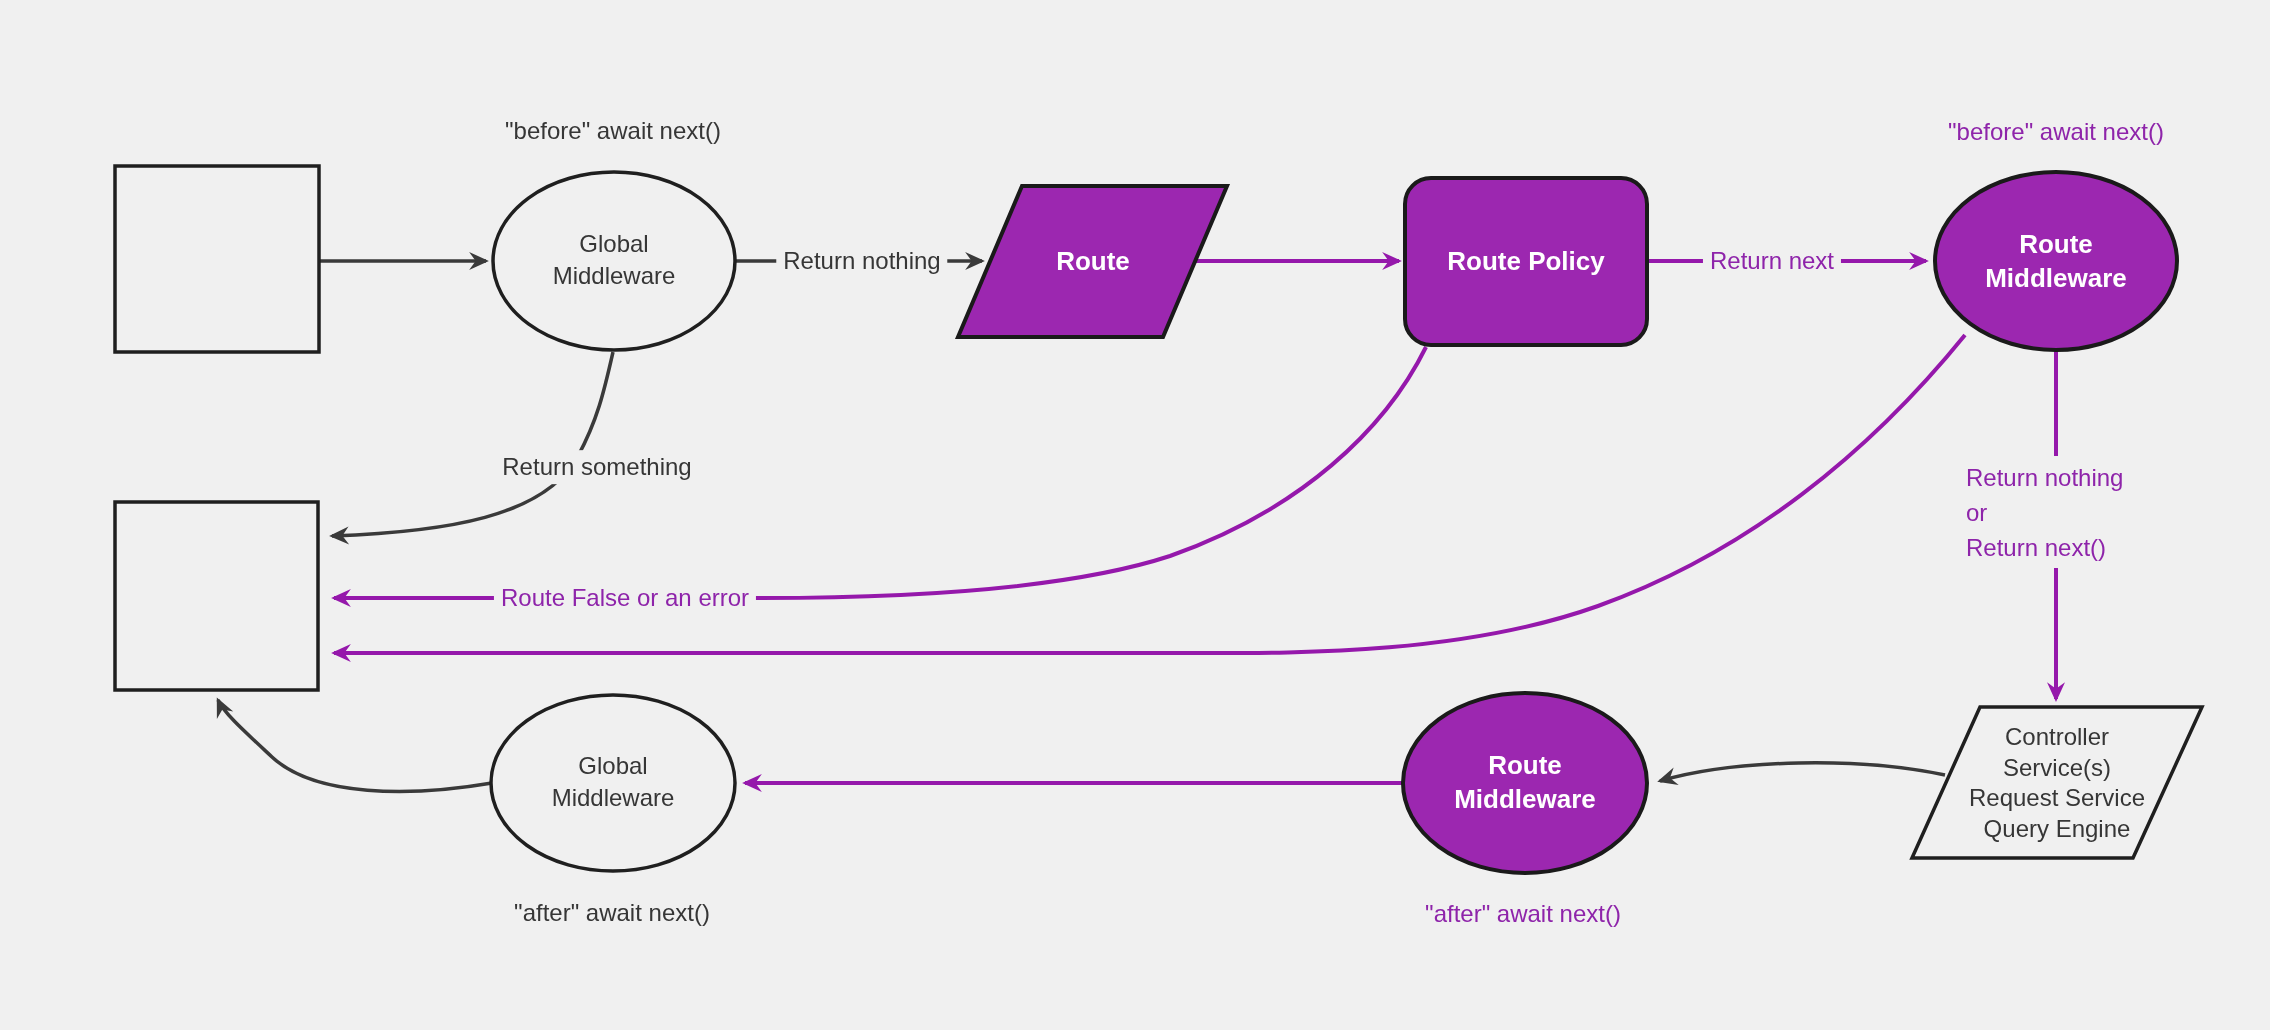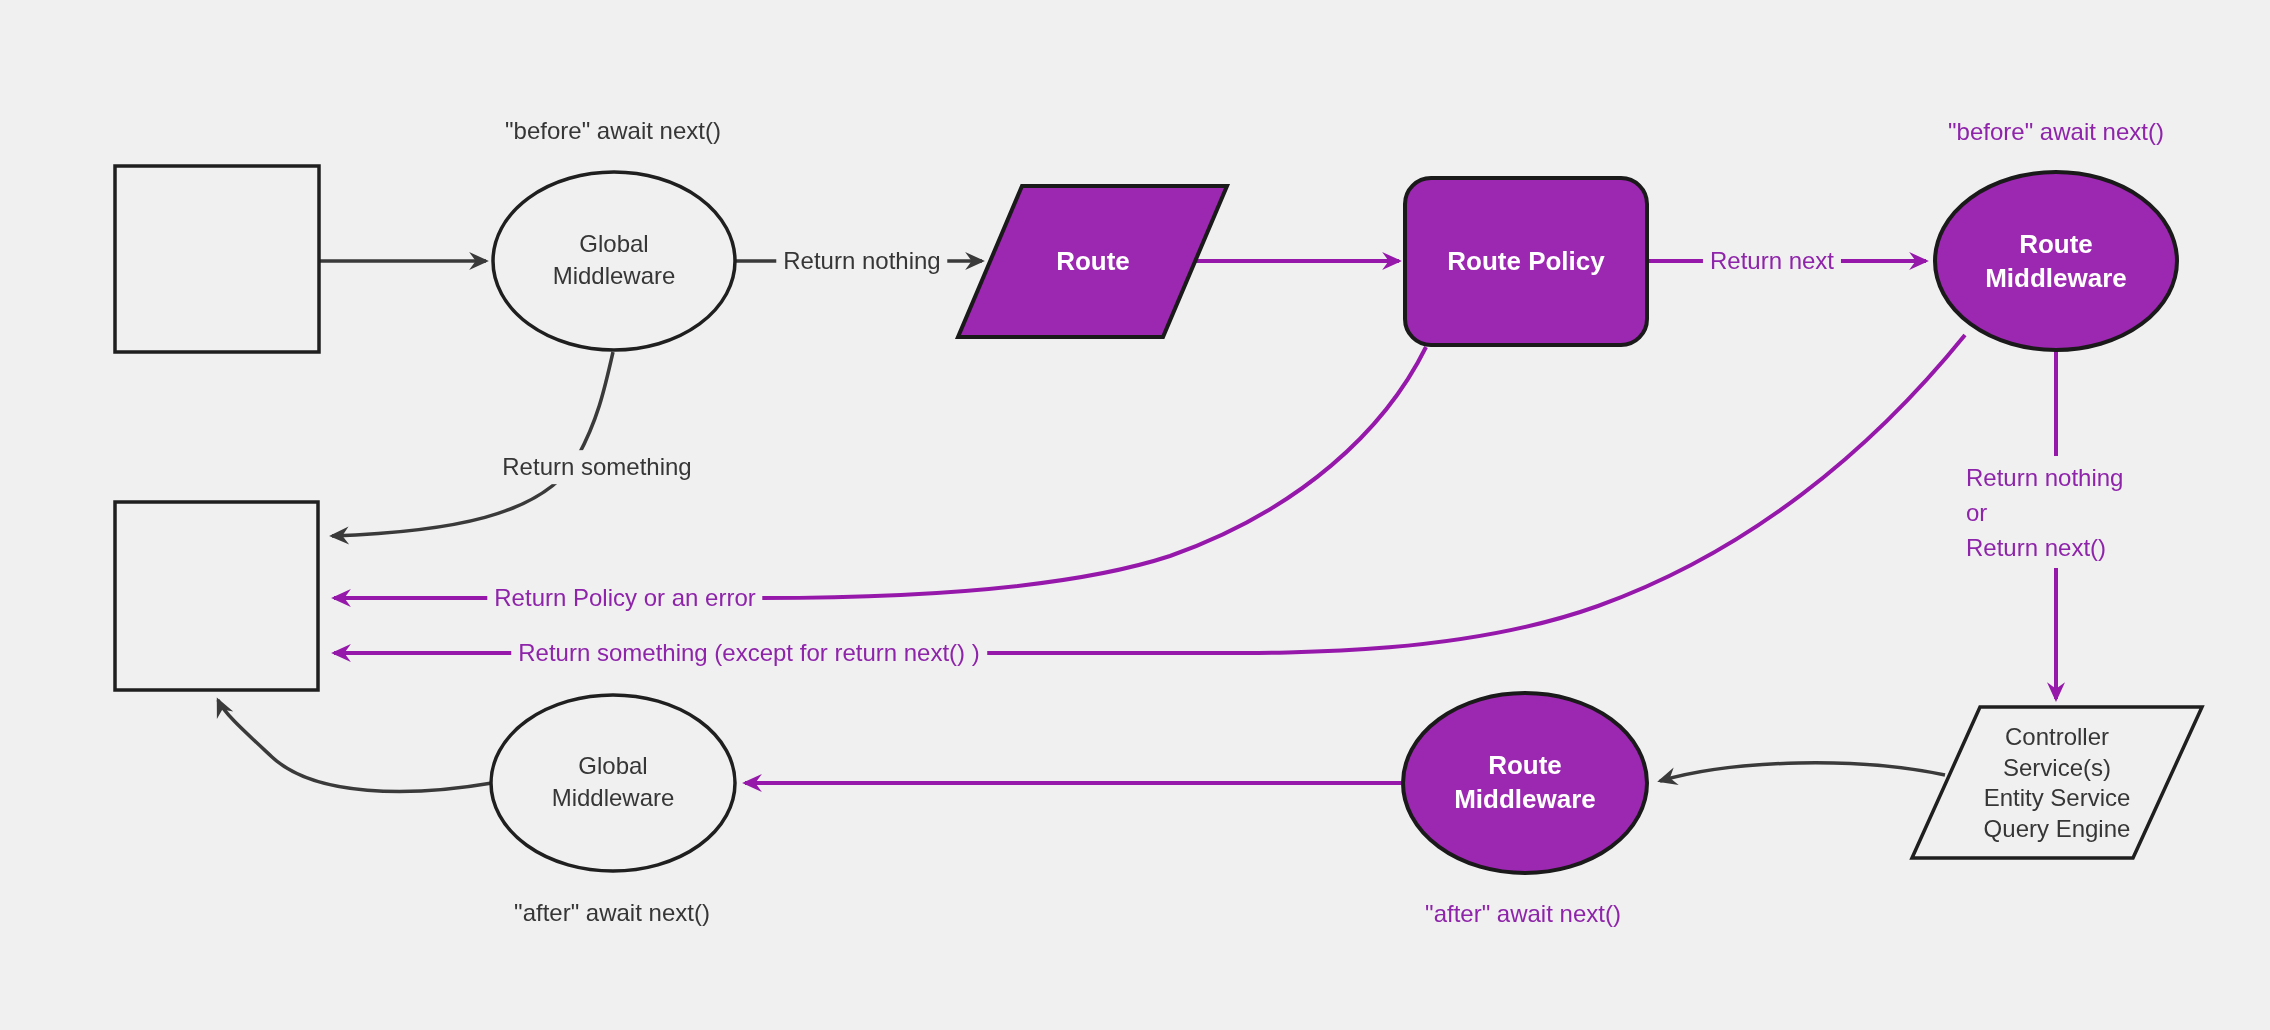--- a/index.html
+++ b/index.html
@@ -67,32 +67,31 @@
     <rect x="115" y="502" width="203" height="188" fill="#f0f0f0" stroke="#1f1f1f" stroke-width="3.5"></rect>
   </svg>
 
   <div class="lbl wrap" style="left:614px;top:260px;width:150px;">Global Middleware</div>
   <div class="lbl white" style="left:1093px;top:261px;">Route</div>
   <div class="lbl white" style="left:1526px;top:261px;">Route Policy</div>
   <div class="lbl white wrap" style="left:2056px;top:261px;width:180px;">Route Middleware</div>
   <div class="lbl small" style="left:2057px;top:783px;width:230px;">
     <div>Controller</div>
     <div>Service(s)</div>
-    <div>Entity Service</div>
+    <div>Request Service</div>
     <div>Query Engine</div>
   </div>
   <div class="lbl white wrap" style="left:1525px;top:782px;width:180px;">Route Middleware</div>
   <div class="lbl wrap" style="left:613px;top:782px;width:150px;">Global Middleware</div>
 
   <div class="lbl" style="left:613px;top:131px;">"before" await next()</div>
   <div class="lbl bg" style="left:862px;top:261px;">Return nothing</div>
   <div class="lbl bg purple" style="left:1772px;top:261px;">Return next</div>
   <div class="lbl purple" style="left:2056px;top:132px;">"before" await next()</div>
   <div class="lbl purple left-anchor" style="left:1966px;top:478px;">Return nothing</div>
   <div class="lbl purple left-anchor" style="left:1966px;top:513px;">or</div>
   <div class="lbl purple left-anchor" style="left:1966px;top:548px;">Return next()</div>
   <div class="lbl bg" style="left:597px;top:423px;margin-top:44px;">Return something</div>
-  <div class="lbl bg purple" style="left:625px;top:598px;">Return Policy or an error</div>
-  <div class="lbl bg purple" style="left:749px;top:653px;">Return something (except for return next() )</div>
+  <div class="lbl bg purple" style="left:625px;top:598px;">Route False or an error</div>
   <div class="lbl purple" style="left:1523px;top:914px;">"after" await next()</div>
   <div class="lbl" style="left:612px;top:913px;">"after" await next()</div>
 
 </div>
 
 </body></html>

